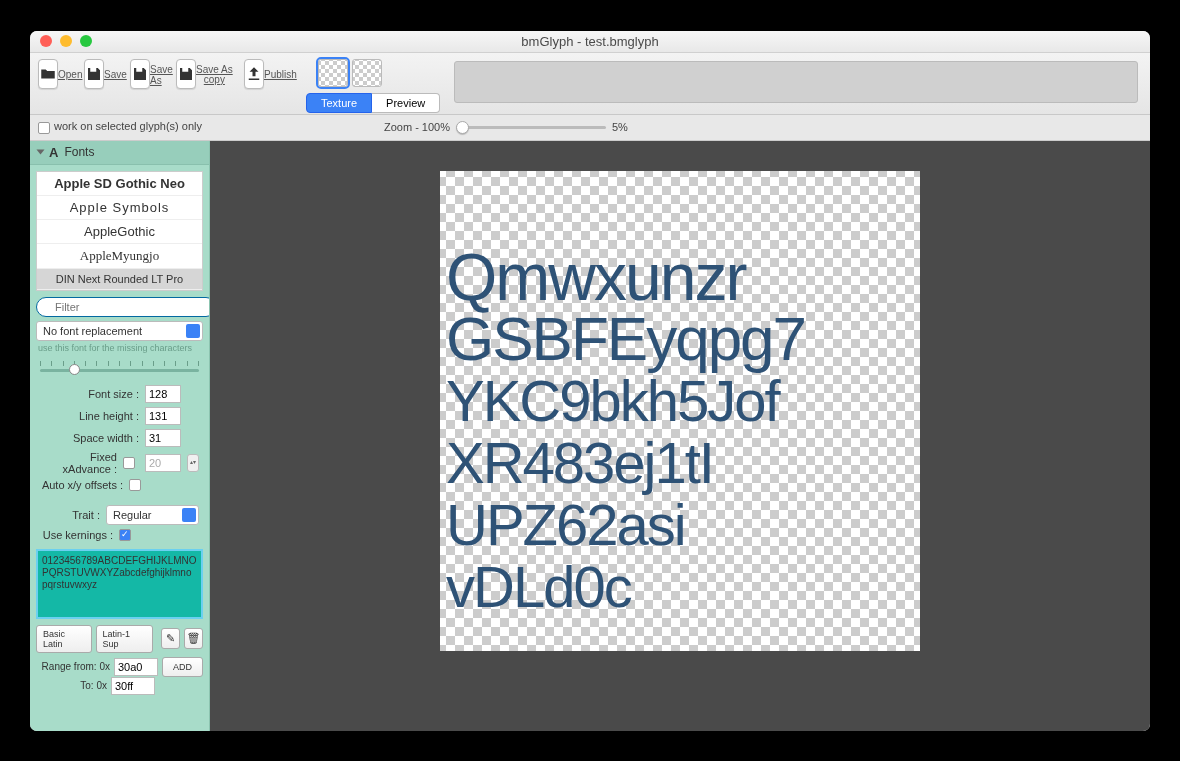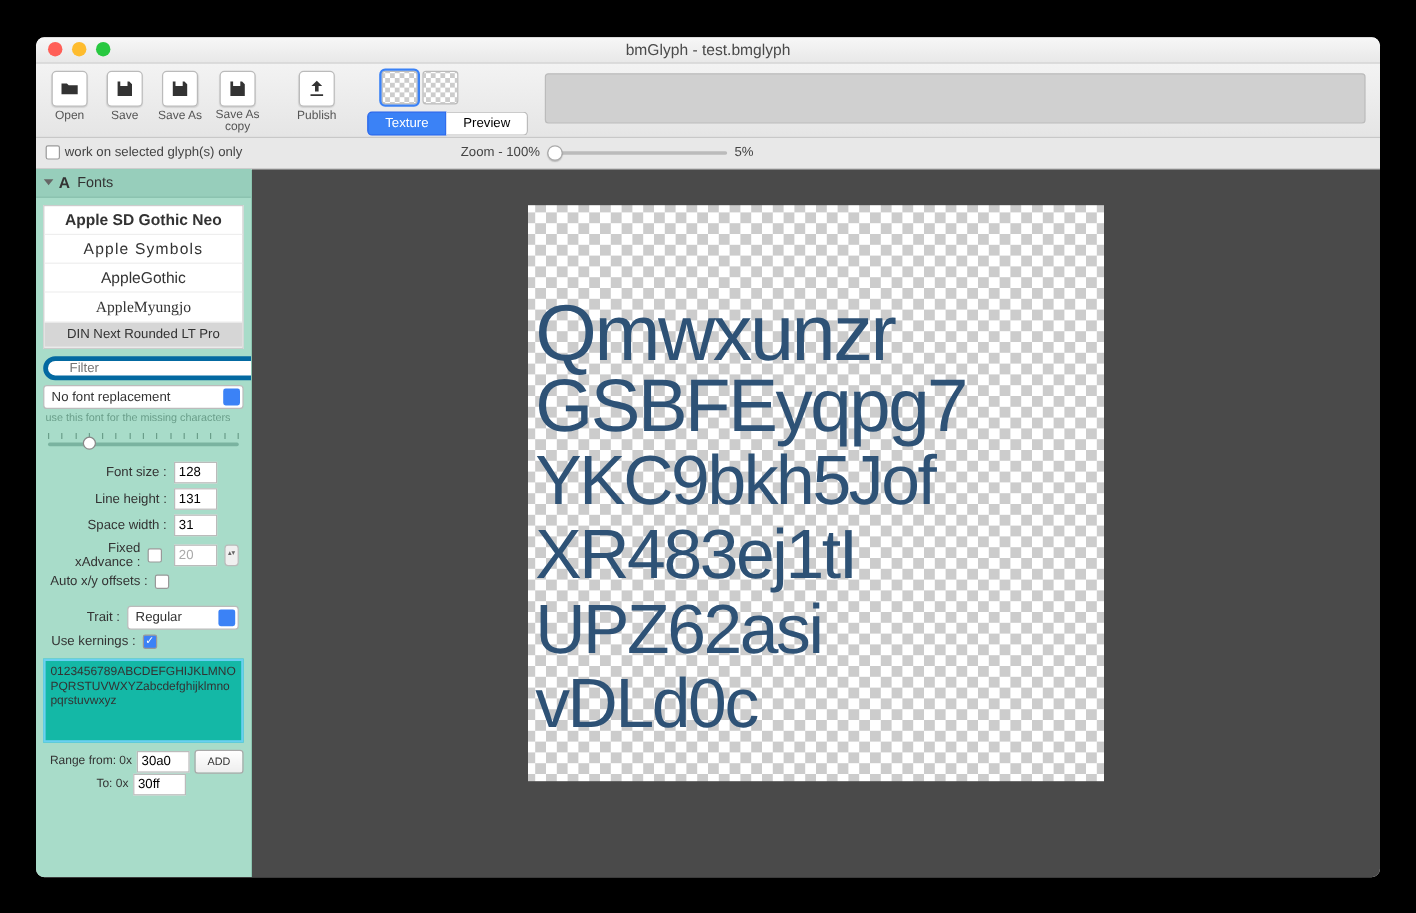--- a/index.html
+++ b/index.html
@@ -4,21 +4,21 @@
 <style>
   * { box-sizing: border-box; margin: 0; padding: 0; font-family: -apple-system, "Helvetica Neue", Arial, sans-serif; }
   body { background: #000; display: flex; align-items: center; justify-content: center; height: 761px; width: 1180px; }
   .window { width: 1120px; height: 700px; background: #ececec; border-radius: 7px; overflow: hidden; box-shadow: 0 20px 60px rgba(0,0,0,.5); position: relative; display: flex; flex-direction: column; }
   .titlebar { height: 22px; background: linear-gradient(#f7f7f7,#e8e8e8); border-bottom: 1px solid #d0d0d0; display: flex; align-items: center; position: relative; }
   .traffic { display: flex; gap: 8px; margin-left: 10px; }
   .light { width: 12px; height: 12px; border-radius: 50%; }
   .red{background:#ff5f57;} .yellow{background:#febc2e;} .green{background:#28c840;}
   .title { position: absolute; left: 0; right: 0; text-align: center; font-size: 13px; color: #4a4a4a; pointer-events: none; }
   .toolbar { height: 62px; background: linear-gradient(#f3f3f3,#e5e5e5); border-bottom: 1px solid #c8c8c8; display: flex; align-items: flex-start; padding: 6px 8px 0 8px; gap: 6px; }
-  .tb-btn { display: flex; flex-direction: column; align-items: center; width: 40px; font-size: 10px; color: #555; }
+  .tb-btn { display: flex; flex-direction: row; align-items: center; width: 40px; font-size: 10px; color: #555; text-decoration: underline; }
   .tb-icon { width: 30px; height: 30px; border: 1px solid #bbb; border-radius: 4px; background: #fff; display: flex; align-items: center; justify-content: center; margin-bottom: 2px; box-shadow: inset 0 1px #fff,0 1px 1px rgba(0,0,0,.1); }
   .tb-icon svg { width: 18px; height: 18px; fill: #333; }
   .tb-sep { width: 12px; }
   .tb-right { margin-left: 10px; display: flex; gap: 4px; }
   .preview-thumb { width: 30px; height: 28px; border: 1px solid #bbb; border-radius: 3px; background: repeating-conic-gradient(#ccc 0 25%,#fff 0 50%) 50%/8px 8px; }
   .segmented { display: flex; margin-left: -2px; margin-top: 4px; }
   .seg-btn { font-size: 11px; padding: 3px 14px; background: #fff; border: 1px solid #bbb; }
   .seg-btn:first-child { border-radius: 4px 0 0 4px; }
   .seg-btn:last-child { border-radius: 0 4px 4px 0; border-left: none; }
   .seg-btn.active { background: #3b82f6; color: #fff; border-color: #2563eb; }
@@ -31,21 +31,21 @@
   .slider-thumb { position: absolute; left: 0; top: -5px; width: 13px; height: 13px; border-radius: 50%; background: #fff; border: 1px solid #aaa; box-shadow: 0 1px 1px rgba(0,0,0,.2); }
   .content { flex: 1; display: flex; overflow: hidden; }
   .sidebar { width: 180px; background: #a8dcc9; border-right: 1px solid #8cc4b0; overflow-y: auto; font-size: 11px; color: #333; }
   .side-section-hdr { background: #97cebb; display: flex; align-items: center; gap: 6px; padding: 4px 8px; font-size: 12px; color: #333; border-bottom: 1px solid #89c0ad; }
   .side-hdr-chev { width: 0; height: 0; border-top: 4px solid transparent; border-bottom: 4px solid transparent; border-left: 5px solid #666; transform: rotate(90deg); }
   .side-hdr-icon { font-weight: bold; font-size: 13px; }
   .font-list { background: #fff; border: 1px solid #ccc; margin: 6px; height: 120px; overflow: hidden; }
   .font-item { padding: 4px 6px; text-align: center; font-size: 13px; border-bottom: 1px solid #eee; }
   .font-item.sel { background: #d6d6d6; }
   .filter-row { display: flex; margin: 0 6px 4px 6px; gap: 4px; }
-  .search { flex: 1; height: 20px; border: 4px solid #0369a1; border-radius: 10px; background: #fff; font-size: 11px; padding: 0 18px 0 18px; color: #aaa; position: relative; }
+  .search { flex: 1; height: 20px; border: 1px solid #0369a1; border-radius: 10px; background: #fff; font-size: 11px; padding: 0 18px 0 18px; color: #aaa; position: relative; }
   .search-wrap { position: relative; flex: 1; }
   .search-wrap::before { content: "⌕"; position: absolute; left: 6px; top: 1px; color: #aaa; font-size: 12px; }
   .select { margin: 0 6px 2px 6px; height: 20px; border: 1px solid #bbb; background: #fff; border-radius: 3px; font-size: 11px; padding: 0 18px 0 6px; position: relative; display: flex; align-items: center; }
   .select::after { content: ""; position: absolute; right: 2px; top: 2px; width: 14px; height: 14px; background: #3b82f6; border-radius: 2px; }
   .hint { font-size: 9px; color: #6a9e8a; text-align: left; margin: 0 8px 6px 8px; }
   .mini-slider { margin: 8px 10px; height: 14px; position: relative; }
   .mini-slider-track { height: 3px; background: #7ab3a0; position: absolute; top: 8px; left: 0; right: 0; border-radius: 2px; }
   .mini-slider-ticks { position: absolute; top: 0; left: 0; right: 0; height: 6px; display: flex; justify-content: space-between; }
   .mini-slider-ticks span { width: 1px; height: 5px; background: #6a9e8a; }
   .mini-slider-thumb { position: absolute; left: 18%; top: 3px; width: 11px; height: 11px; background: #fff; border: 1px solid #888; border-radius: 50%; }
@@ -226,20 +226,27 @@
           </div>
         </div>
       <div class="prop-row">
           <label>Use kernings :</label>
           <span class="checkbox checked"></span>
           <span style="width:58px"></span>
         </div>
 
       <div class="char-text">0123456789ABCDEFGHIJKLMNOPQRSTUVWXYZabcdefghijklmnopqrstuvwxyz</div>
 
+      <div class="tiny-btn-row">
+        <div class="tiny-btn">Basic Latin</div>
+        <div class="tiny-btn">Latin-1 Sup</div>
+        <div style="flex:1"></div>
+        <div class="tiny-btn icon"><span>✎</span></div>
+        <div class="tiny-btn icon"><span>🗑</span></div>
+      </div>
 
       <div class="range-row">
         <span style="flex:1;text-align:right">Range from: 0x</span>
         <input class="num-input" value="30a0" style="">
         <div class="tiny-btn" style="padding:4px 10px">ADD</div>
       </div>
       <div class="range-row" style="margin-top:-2px">
         <span style="flex:1;text-align:right">To: 0x</span>
         <input class="num-input" value="30ff" style="">
         <span style="width:44px"></span>

